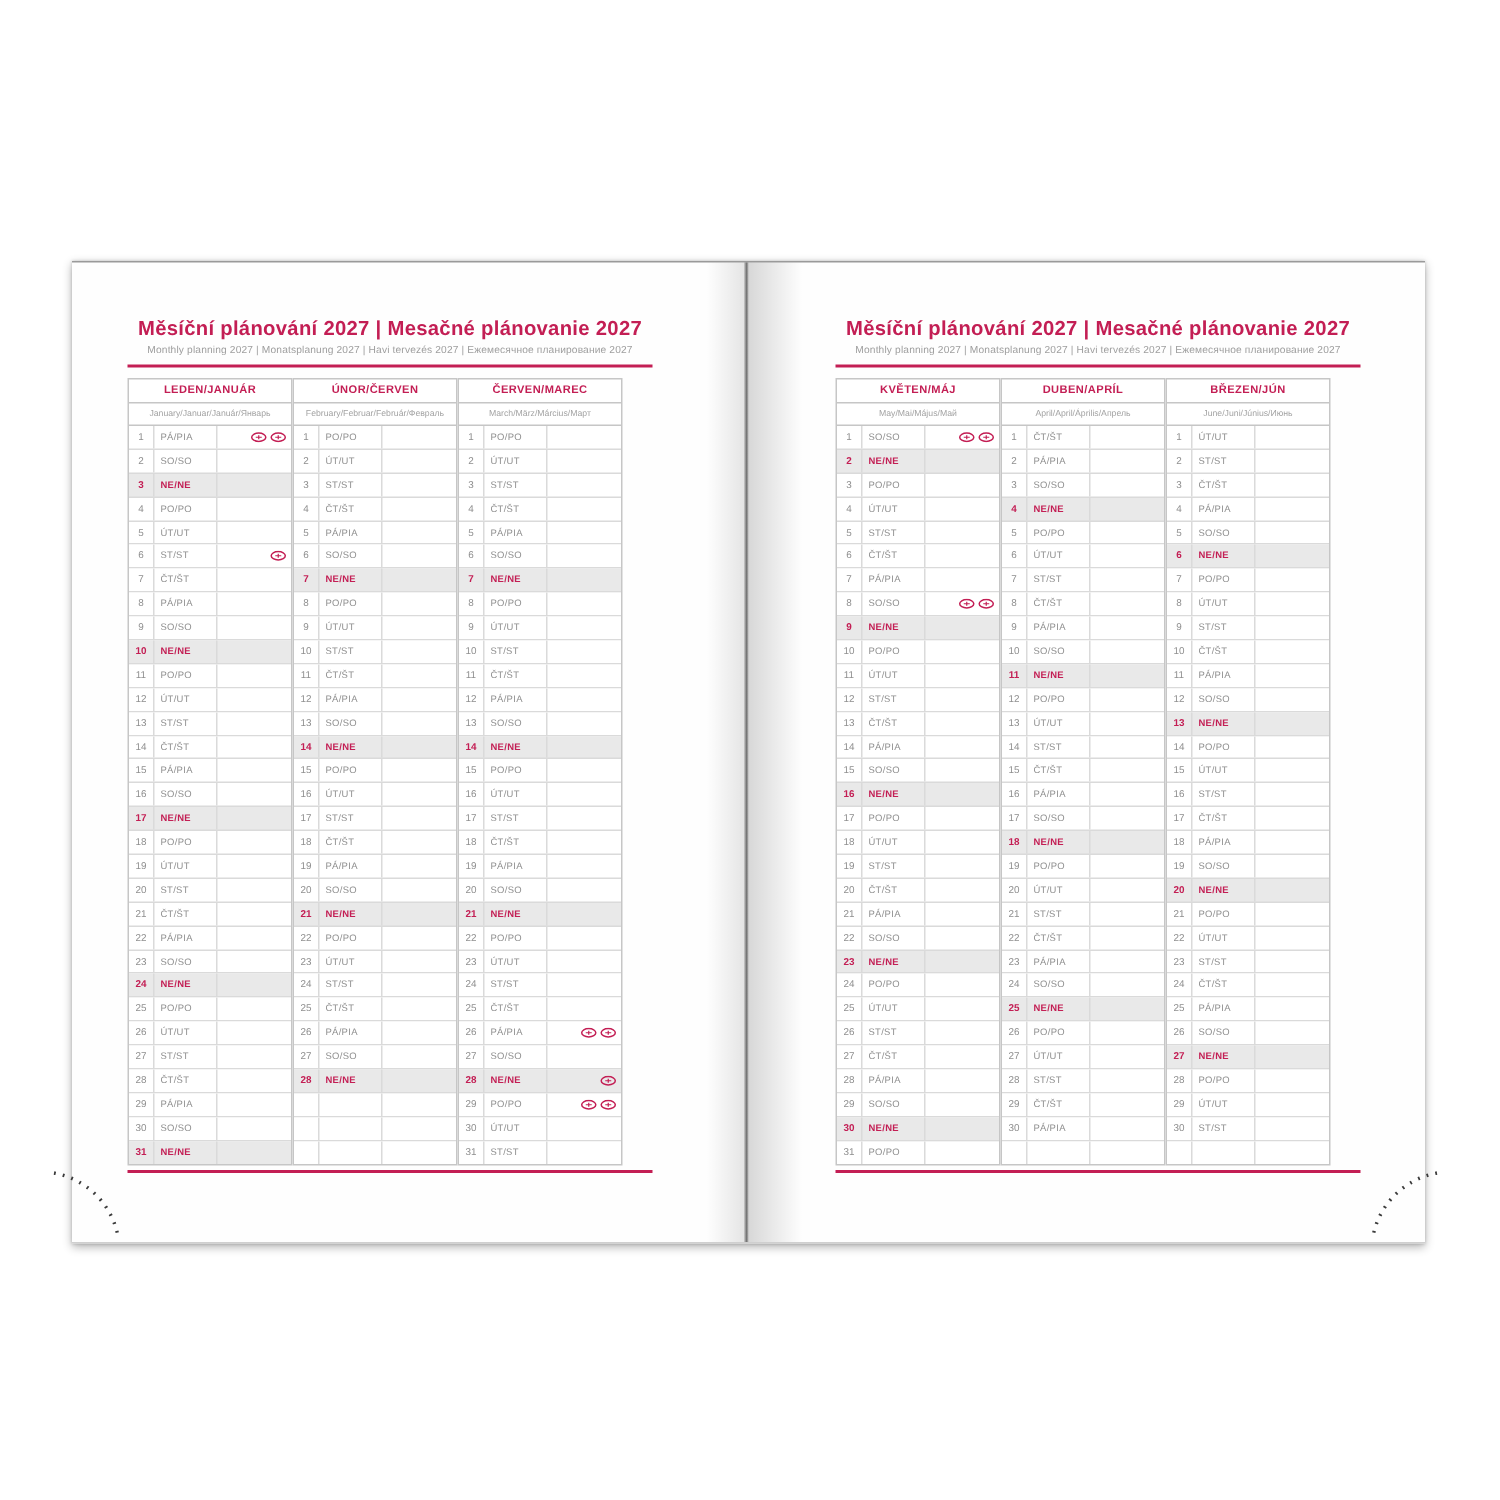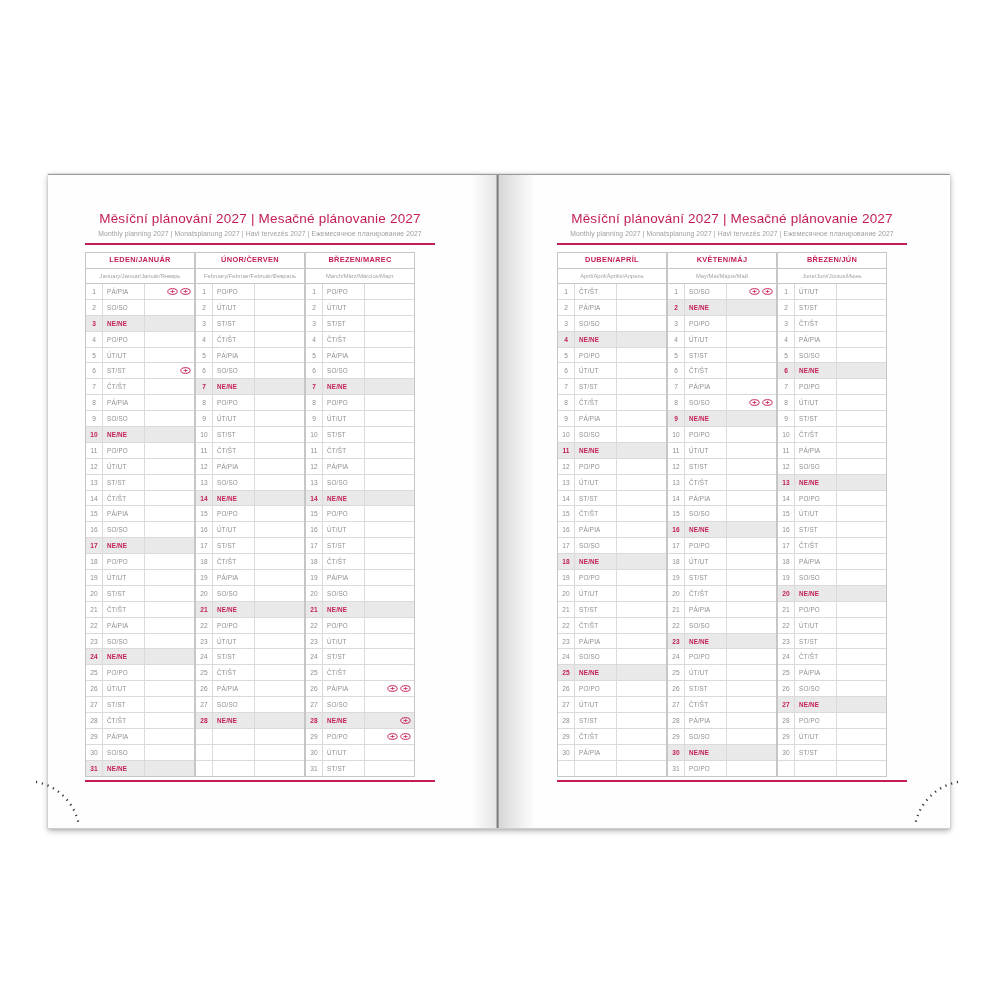--- a/index.html
+++ b/index.html
@@ -27,21 +27,21 @@
   }
   .spine{
     position:absolute;left:448px;top:0;width:3px;height:100%;
     background:linear-gradient(90deg, rgba(0,0,0,0.10), rgba(0,0,0,0.45) 55%, rgba(0,0,0,0.15));
   }
   .content{position:absolute;top:36px;width:350px;}
   .page.left  .content{left:37px;}
   .page.right .content{left:60px;}
 
   .ptitle{
-    text-align:center;font-size:13.5px;font-weight:normal;color:#c31e54;
+    text-align:center;font-size:13.5px;font-weight:bold;color:#c31e54;
     letter-spacing:0.2px;white-space:nowrap;line-height:15px;
   }
   .psub{
     text-align:center;font-size:6.8px;color:#9e9e9e;margin-top:3px;
     white-space:nowrap;line-height:9px;letter-spacing:0.1px;
   }
   .rule{height:2px;background:#c31e54;}
   .rule.top{margin-top:5px;}
   .rule.bottom{margin-top:3px;}
 
@@ -425,21 +425,21 @@
                 <span class="notes"></span>
               </div>
               <div class="day-row">
                 <span class="num"></span>
                 <span class="abbr"></span>
                 <span class="notes"></span>
               </div>
             </div>
         </div>
         <div class="month">
-          <div class="m-name">BŘEZEN/MAREC</div>
+          <div class="m-name">ČERVEN/MAREC</div>
           <div class="m-sub">March/März/Március/Март</div>
           <div class="m-days">
               <div class="day-row">
                 <span class="num">1</span>
                 <span class="abbr">PO/PO</span>
                 <span class="notes"></span>
               </div>
               <div class="day-row">
                 <span class="num">2</span>
                 <span class="abbr">ÚT/UT</span>
@@ -622,181 +622,20 @@
 
   <div class="spine"></div>
 
   <section class="page right">
     <div class="content">
       <div class="ptitle">Měsíční plánování 2027 | Mesačné plánovanie 2027</div>
       <div class="psub">Monthly planning 2027 | Monatsplanung 2027 | Havi tervezés 2027 | Ежемесячное планирование 2027</div>
       <div class="rule top"></div>
       <div class="months">
         <div class="month">
-          <div class="m-name">DUBEN/APRÍL</div>
-          <div class="m-sub">April/April/Április/Апрель</div>
-          <div class="m-days">
-              <div class="day-row">
-                <span class="num">1</span>
-                <span class="abbr">ČT/ŠT</span>
-                <span class="notes"></span>
-              </div>
-              <div class="day-row">
-                <span class="num">2</span>
-                <span class="abbr">PÁ/PIA</span>
-                <span class="notes"></span>
-              </div>
-              <div class="day-row">
-                <span class="num">3</span>
-                <span class="abbr">SO/SO</span>
-                <span class="notes"></span>
-              </div>
-              <div class="day-row sun">
-                <span class="num">4</span>
-                <span class="abbr">NE/NE</span>
-                <span class="notes"></span>
-              </div>
-              <div class="day-row">
-                <span class="num">5</span>
-                <span class="abbr">PO/PO</span>
-                <span class="notes"></span>
-              </div>
-              <div class="day-row">
-                <span class="num">6</span>
-                <span class="abbr">ÚT/UT</span>
-                <span class="notes"></span>
-              </div>
-              <div class="day-row">
-                <span class="num">7</span>
-                <span class="abbr">ST/ST</span>
-                <span class="notes"></span>
-              </div>
-              <div class="day-row">
-                <span class="num">8</span>
-                <span class="abbr">ČT/ŠT</span>
-                <span class="notes"></span>
-              </div>
-              <div class="day-row">
-                <span class="num">9</span>
-                <span class="abbr">PÁ/PIA</span>
-                <span class="notes"></span>
-              </div>
-              <div class="day-row">
-                <span class="num">10</span>
-                <span class="abbr">SO/SO</span>
-                <span class="notes"></span>
-              </div>
-              <div class="day-row sun">
-                <span class="num">11</span>
-                <span class="abbr">NE/NE</span>
-                <span class="notes"></span>
-              </div>
-              <div class="day-row">
-                <span class="num">12</span>
-                <span class="abbr">PO/PO</span>
-                <span class="notes"></span>
-              </div>
-              <div class="day-row">
-                <span class="num">13</span>
-                <span class="abbr">ÚT/UT</span>
-                <span class="notes"></span>
-              </div>
-              <div class="day-row">
-                <span class="num">14</span>
-                <span class="abbr">ST/ST</span>
-                <span class="notes"></span>
-              </div>
-              <div class="day-row">
-                <span class="num">15</span>
-                <span class="abbr">ČT/ŠT</span>
-                <span class="notes"></span>
-              </div>
-              <div class="day-row">
-                <span class="num">16</span>
-                <span class="abbr">PÁ/PIA</span>
-                <span class="notes"></span>
-              </div>
-              <div class="day-row">
-                <span class="num">17</span>
-                <span class="abbr">SO/SO</span>
-                <span class="notes"></span>
-              </div>
-              <div class="day-row sun">
-                <span class="num">18</span>
-                <span class="abbr">NE/NE</span>
-                <span class="notes"></span>
-              </div>
-              <div class="day-row">
-                <span class="num">19</span>
-                <span class="abbr">PO/PO</span>
-                <span class="notes"></span>
-              </div>
-              <div class="day-row">
-                <span class="num">20</span>
-                <span class="abbr">ÚT/UT</span>
-                <span class="notes"></span>
-              </div>
-              <div class="day-row">
-                <span class="num">21</span>
-                <span class="abbr">ST/ST</span>
-                <span class="notes"></span>
-              </div>
-              <div class="day-row">
-                <span class="num">22</span>
-                <span class="abbr">ČT/ŠT</span>
-                <span class="notes"></span>
-              </div>
-              <div class="day-row">
-                <span class="num">23</span>
-                <span class="abbr">PÁ/PIA</span>
-                <span class="notes"></span>
-              </div>
-              <div class="day-row">
-                <span class="num">24</span>
-                <span class="abbr">SO/SO</span>
-                <span class="notes"></span>
-              </div>
-              <div class="day-row sun">
-                <span class="num">25</span>
-                <span class="abbr">NE/NE</span>
-                <span class="notes"></span>
-              </div>
-              <div class="day-row">
-                <span class="num">26</span>
-                <span class="abbr">PO/PO</span>
-                <span class="notes"></span>
-              </div>
-              <div class="day-row">
-                <span class="num">27</span>
-                <span class="abbr">ÚT/UT</span>
-                <span class="notes"></span>
-              </div>
-              <div class="day-row">
-                <span class="num">28</span>
-                <span class="abbr">ST/ST</span>
-                <span class="notes"></span>
-              </div>
-              <div class="day-row">
-                <span class="num">29</span>
-                <span class="abbr">ČT/ŠT</span>
-                <span class="notes"></span>
-              </div>
-              <div class="day-row">
-                <span class="num">30</span>
-                <span class="abbr">PÁ/PIA</span>
-                <span class="notes"></span>
-              </div>
-              <div class="day-row">
-                <span class="num"></span>
-                <span class="abbr"></span>
-                <span class="notes"></span>
-              </div>
-            </div>
-        </div>
-        <div class="month">
           <div class="m-name">KVĚTEN/MÁJ</div>
           <div class="m-sub">May/Mai/Május/Май</div>
           <div class="m-days">
               <div class="day-row">
                 <span class="num">1</span>
                 <span class="abbr">SO/SO</span>
                 <span class="notes">
                   <svg class="hicon" width="11" height="7" viewBox="0 0 11 7">
                     <ellipse cx="5.5" cy="3.5" rx="4.7" ry="2.8" fill="none" stroke="#c31e54" stroke-width="1"></ellipse>
                     <path d="M3.5 3.5h4 M5.5 2.1v2.8" stroke="#c31e54" stroke-width="0.8" fill="none"></path>
@@ -957,20 +796,181 @@
                 <span class="notes"></span>
               </div>
               <div class="day-row sun">
                 <span class="num">30</span>
                 <span class="abbr">NE/NE</span>
                 <span class="notes"></span>
               </div>
               <div class="day-row">
                 <span class="num">31</span>
                 <span class="abbr">PO/PO</span>
+                <span class="notes"></span>
+              </div>
+            </div>
+        </div>
+        <div class="month">
+          <div class="m-name">DUBEN/APRÍL</div>
+          <div class="m-sub">April/April/Április/Апрель</div>
+          <div class="m-days">
+              <div class="day-row">
+                <span class="num">1</span>
+                <span class="abbr">ČT/ŠT</span>
+                <span class="notes"></span>
+              </div>
+              <div class="day-row">
+                <span class="num">2</span>
+                <span class="abbr">PÁ/PIA</span>
+                <span class="notes"></span>
+              </div>
+              <div class="day-row">
+                <span class="num">3</span>
+                <span class="abbr">SO/SO</span>
+                <span class="notes"></span>
+              </div>
+              <div class="day-row sun">
+                <span class="num">4</span>
+                <span class="abbr">NE/NE</span>
+                <span class="notes"></span>
+              </div>
+              <div class="day-row">
+                <span class="num">5</span>
+                <span class="abbr">PO/PO</span>
+                <span class="notes"></span>
+              </div>
+              <div class="day-row">
+                <span class="num">6</span>
+                <span class="abbr">ÚT/UT</span>
+                <span class="notes"></span>
+              </div>
+              <div class="day-row">
+                <span class="num">7</span>
+                <span class="abbr">ST/ST</span>
+                <span class="notes"></span>
+              </div>
+              <div class="day-row">
+                <span class="num">8</span>
+                <span class="abbr">ČT/ŠT</span>
+                <span class="notes"></span>
+              </div>
+              <div class="day-row">
+                <span class="num">9</span>
+                <span class="abbr">PÁ/PIA</span>
+                <span class="notes"></span>
+              </div>
+              <div class="day-row">
+                <span class="num">10</span>
+                <span class="abbr">SO/SO</span>
+                <span class="notes"></span>
+              </div>
+              <div class="day-row sun">
+                <span class="num">11</span>
+                <span class="abbr">NE/NE</span>
+                <span class="notes"></span>
+              </div>
+              <div class="day-row">
+                <span class="num">12</span>
+                <span class="abbr">PO/PO</span>
+                <span class="notes"></span>
+              </div>
+              <div class="day-row">
+                <span class="num">13</span>
+                <span class="abbr">ÚT/UT</span>
+                <span class="notes"></span>
+              </div>
+              <div class="day-row">
+                <span class="num">14</span>
+                <span class="abbr">ST/ST</span>
+                <span class="notes"></span>
+              </div>
+              <div class="day-row">
+                <span class="num">15</span>
+                <span class="abbr">ČT/ŠT</span>
+                <span class="notes"></span>
+              </div>
+              <div class="day-row">
+                <span class="num">16</span>
+                <span class="abbr">PÁ/PIA</span>
+                <span class="notes"></span>
+              </div>
+              <div class="day-row">
+                <span class="num">17</span>
+                <span class="abbr">SO/SO</span>
+                <span class="notes"></span>
+              </div>
+              <div class="day-row sun">
+                <span class="num">18</span>
+                <span class="abbr">NE/NE</span>
+                <span class="notes"></span>
+              </div>
+              <div class="day-row">
+                <span class="num">19</span>
+                <span class="abbr">PO/PO</span>
+                <span class="notes"></span>
+              </div>
+              <div class="day-row">
+                <span class="num">20</span>
+                <span class="abbr">ÚT/UT</span>
+                <span class="notes"></span>
+              </div>
+              <div class="day-row">
+                <span class="num">21</span>
+                <span class="abbr">ST/ST</span>
+                <span class="notes"></span>
+              </div>
+              <div class="day-row">
+                <span class="num">22</span>
+                <span class="abbr">ČT/ŠT</span>
+                <span class="notes"></span>
+              </div>
+              <div class="day-row">
+                <span class="num">23</span>
+                <span class="abbr">PÁ/PIA</span>
+                <span class="notes"></span>
+              </div>
+              <div class="day-row">
+                <span class="num">24</span>
+                <span class="abbr">SO/SO</span>
+                <span class="notes"></span>
+              </div>
+              <div class="day-row sun">
+                <span class="num">25</span>
+                <span class="abbr">NE/NE</span>
+                <span class="notes"></span>
+              </div>
+              <div class="day-row">
+                <span class="num">26</span>
+                <span class="abbr">PO/PO</span>
+                <span class="notes"></span>
+              </div>
+              <div class="day-row">
+                <span class="num">27</span>
+                <span class="abbr">ÚT/UT</span>
+                <span class="notes"></span>
+              </div>
+              <div class="day-row">
+                <span class="num">28</span>
+                <span class="abbr">ST/ST</span>
+                <span class="notes"></span>
+              </div>
+              <div class="day-row">
+                <span class="num">29</span>
+                <span class="abbr">ČT/ŠT</span>
+                <span class="notes"></span>
+              </div>
+              <div class="day-row">
+                <span class="num">30</span>
+                <span class="abbr">PÁ/PIA</span>
+                <span class="notes"></span>
+              </div>
+              <div class="day-row">
+                <span class="num"></span>
+                <span class="abbr"></span>
                 <span class="notes"></span>
               </div>
             </div>
         </div>
         <div class="month">
           <div class="m-name">BŘEZEN/JÚN</div>
           <div class="m-sub">June/Juni/Június/Июнь</div>
           <div class="m-days">
               <div class="day-row">
                 <span class="num">1</span>

